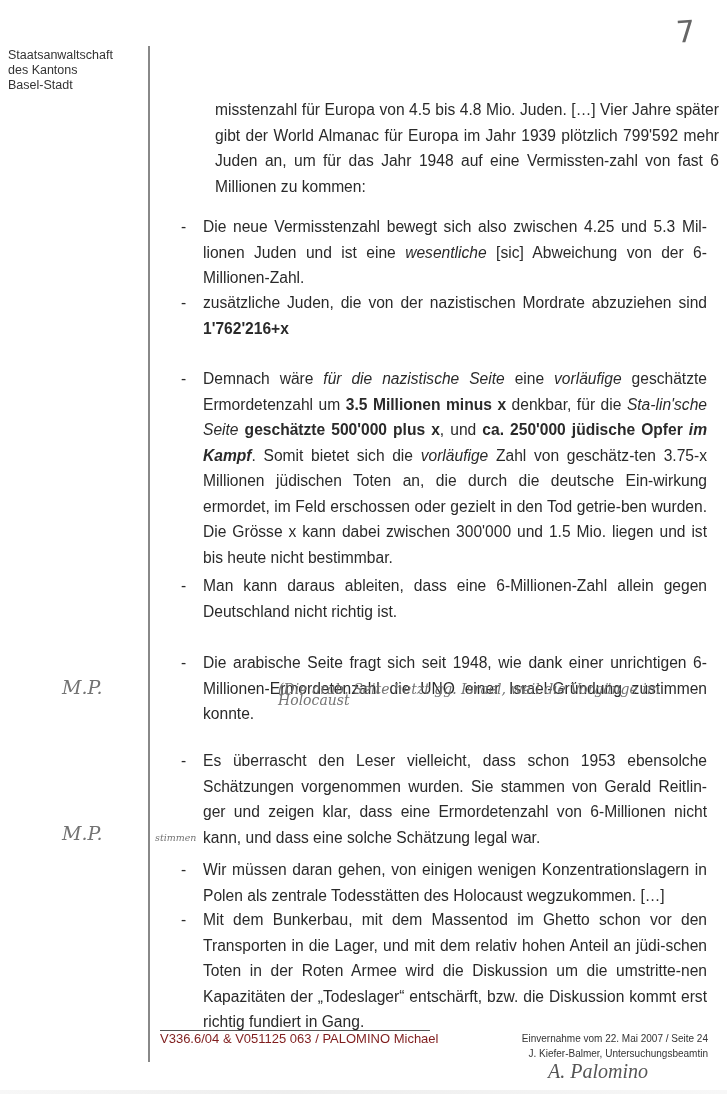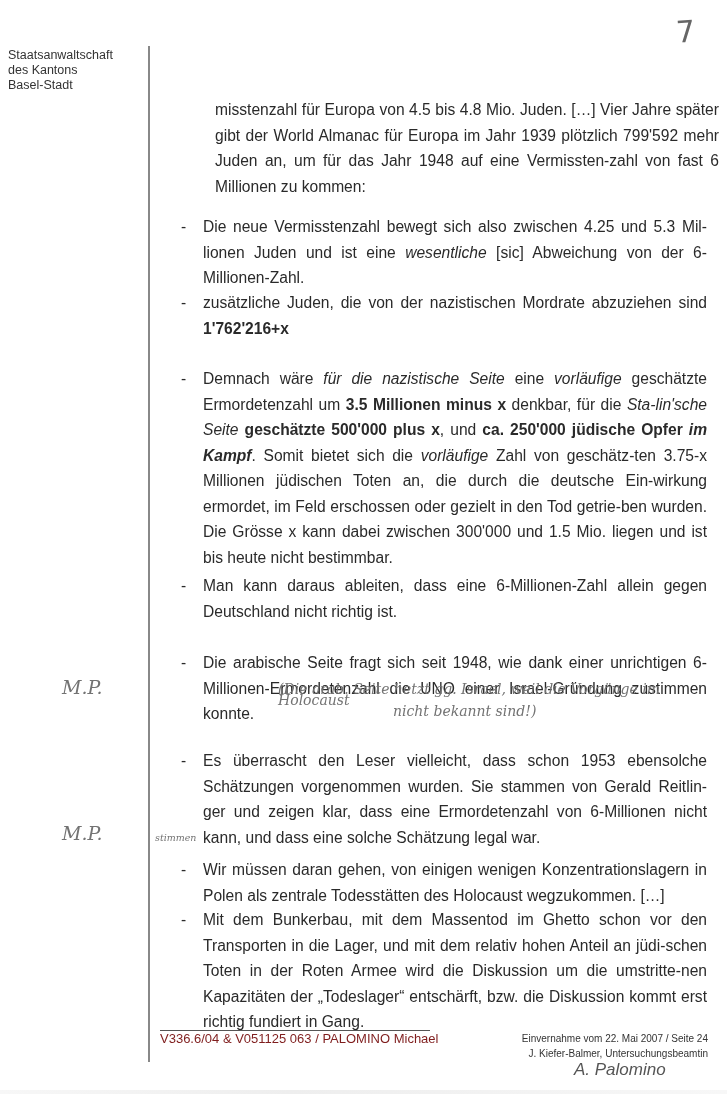--- a/index.html
+++ b/index.html
@@ -14,22 +14,22 @@
                text-align:justify; color:#2a2a2a; }
   .para { position:absolute; left:0; width:504px; }
   .bullet { position:absolute; left:-22px; }
   b { font-weight:bold; }
   i { font-style:italic; }
   .hand { position:absolute; font-family:"DejaVu Serif", serif; font-style:italic; color:#737373; }
   .footer-line { position:absolute; left:160px; top:1030px; width:270px; height:1px; background:#555; }
   .footer-left { position:absolute; left:160px; top:1031px; font-size:13px; color:#7f1d1d; }
   .footer-right { position:absolute; right:19px; top:1031px; font-size:10px; color:#333;
                   text-align:right; line-height:15px; }
-  .signature { position:absolute; left:548px; top:1060px; font-family:Liberation Sans, sans-serif;
-               font-style:italic; font-size:17px; color:#555;margin-left:26px; }
+  .signature { position:absolute; left:548px; top:1060px; font-family:Liberation Serif, serif;
+               font-style:italic; font-size:20px; color:#555; }
   .scan-strip { position:absolute; left:0; top:1090px; width:727px; height:4px;
                 background:linear-gradient(90deg,#f7f7f7,#eeeeee 40%,#f7f7f7); }
 </style>
 </head>
 <body>
 
 <div class="page-num">7</div>
 
 <div class="org">
   <div>Staatsanwaltschaft</div>
@@ -81,21 +81,20 @@
   <div class="para" style="top:810px;">
     <span class="bullet">-</span>
     <span>Mit dem Bunkerbau, mit dem Massentod im Ghetto schon vor den Transporten in die Lager, und mit dem relativ hohen Anteil an jüdi-schen Toten in der Roten Armee wird die Diskussion um die umstritte-nen Kapazitäten der „Todeslager“ entschärft, bzw. die Diskussion kommt erst richtig fundiert in Gang.</span>
   </div>
 </div>
 
 <div class="hand" style="left:62px; top:676px; font-size:19px;">M.P.</div>
 <div class="hand" style="left:62px; top:822px; font-size:19px;">M.P.</div>
 <div class="hand" style="left:278px; top:684px; font-size:14px; line-height:11px;">
   <div>(Die arab. Seite hetzt gg. Israel, weil die Vorgänge im Holocaust</div>
-  <div style="padding-left:115px;">nicht bekannt sind!)</div>
 </div>
 <div class="hand" style="left:155px; top:832px; font-size:9.5px;text-align:right;">stimmen</div>
 
 <div class="footer-line"></div>
 <div class="footer-left">V336.6/04 &amp; V051125 063 / PALOMINO Michael</div>
 <div class="footer-right">
   <div>Einvernahme vom 22. Mai 2007 / Seite 24</div>
   <div>J. Kiefer-Balmer, Untersuchungsbeamtin</div>
 </div>
 

